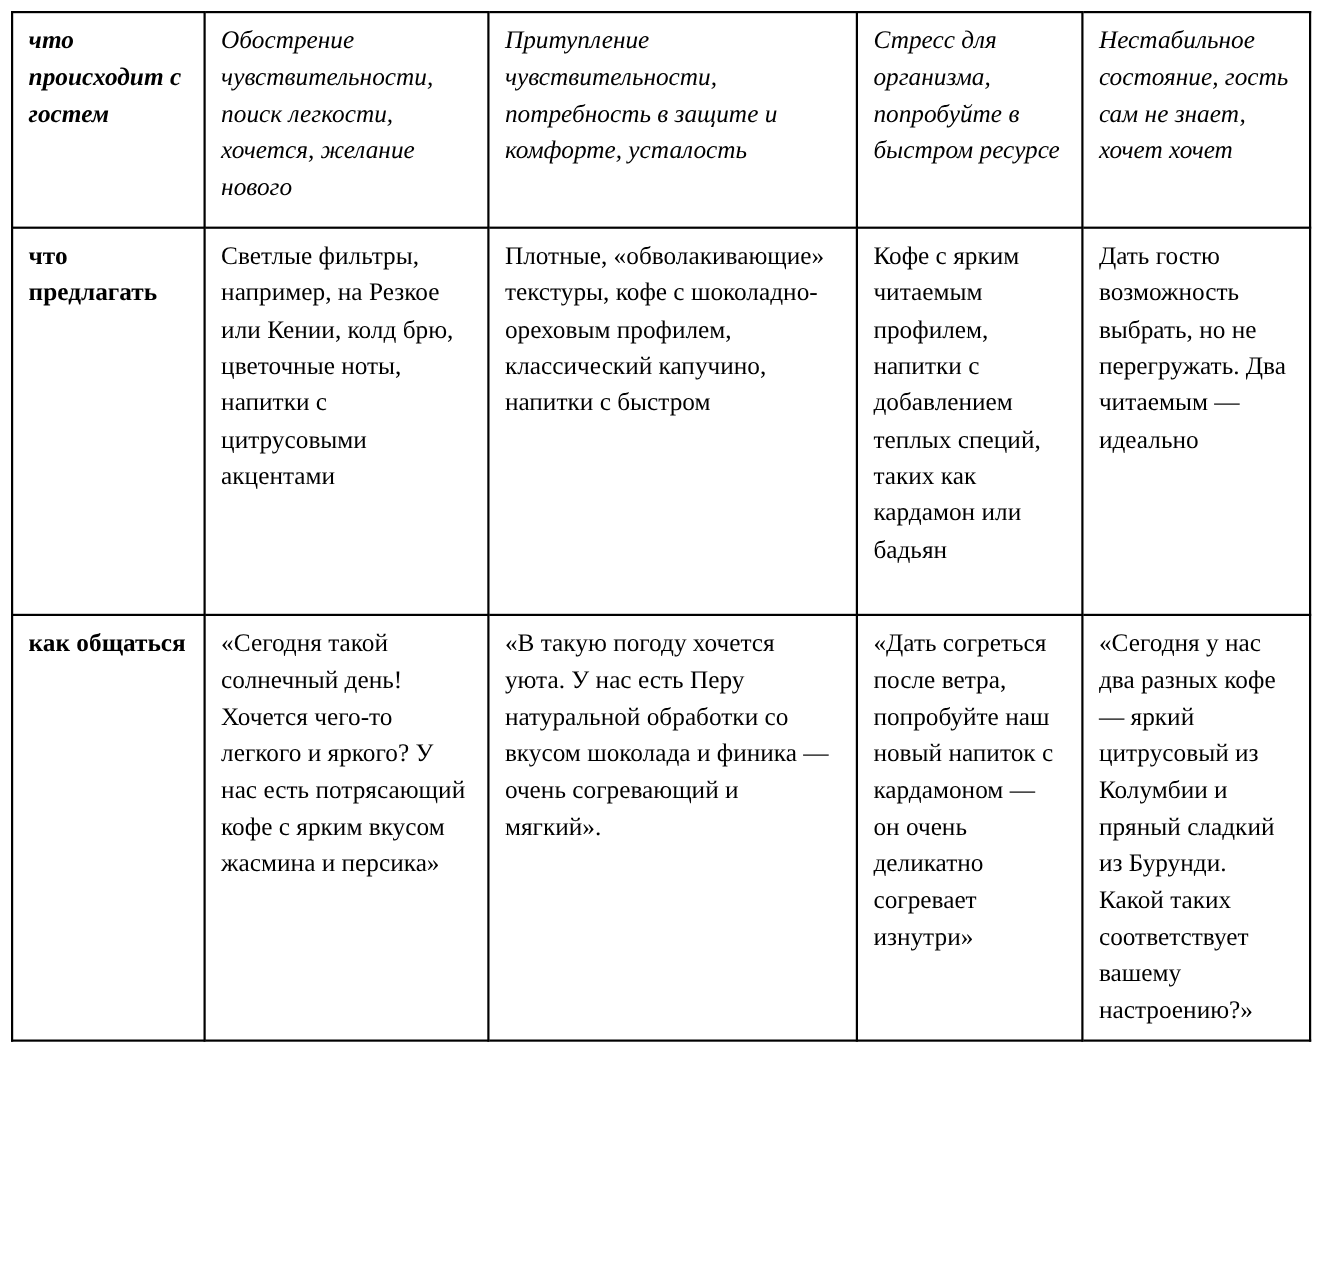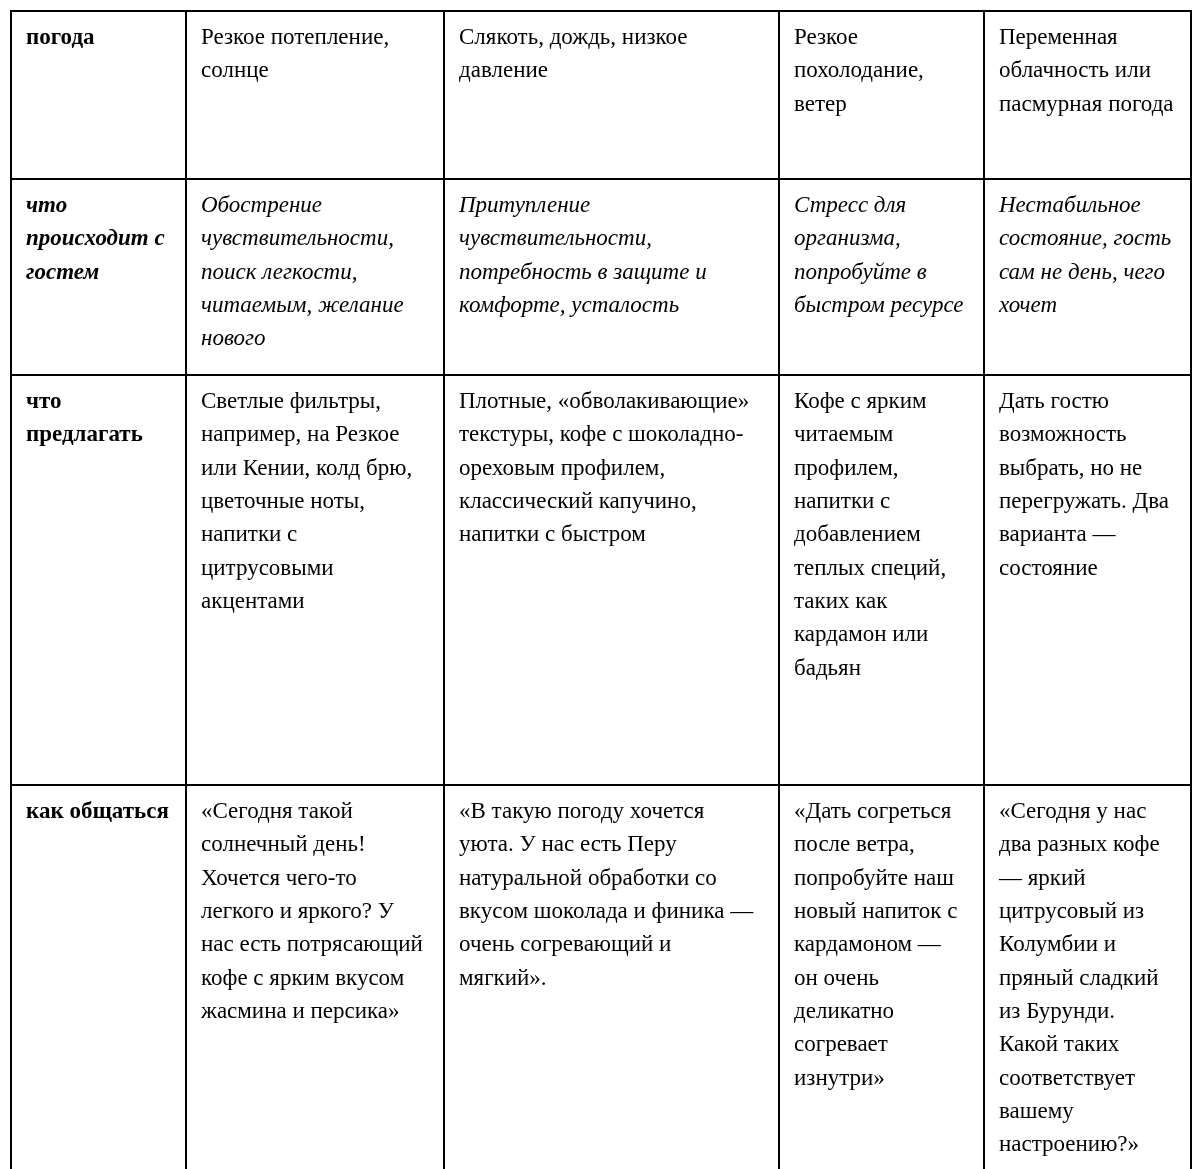--- a/index.html
+++ b/index.html
@@ -32,56 +32,49 @@
     font-size: 23px;
     line-height: 1.45;
     word-wrap: break-word;
     overflow-wrap: break-word;
   }
   table.matrix th {
     font-weight: bold;
   }
   tr.row-1 { height: 168px; }
   tr.row-2 { height: 196px; font-style: italic; }
-  tr.row-3 { height: 410px; }
+  tr.row-3 { height: 352px; }
   tr.row-4 { height: 374px; }
 </style>
 </head>
 <body>
 
 <div class="table-wrap">
   <table class="matrix">
     <colgroup>
       <col style="width:175px">
       <col style="width:258px">
       <col style="width:335px">
       <col style="width:205px">
       <col style="width:207px">
     </colgroup>
     <tbody>
-      <tr class="row-1">
-        <th>погода</th>
-        <td>Резкое потепление, солнце</td>
-        <td>Слякоть, дождь, низкое давление</td>
-        <td>Резкое похолодание, ветер</td>
-        <td>Переменная облачность или пасмурная погода</td>
-      </tr>
       <tr class="row-2">
         <th>что происходит с гостем</th>
-        <td>Обострение чувствительности, поиск легкости, читаемым, желание нового</td>
+        <td>Обострение чувствительности, поиск легкости, хочется, желание нового</td>
         <td>Притупление чувствительности, потребность в защите и комфорте, усталость</td>
         <td>Стресс для организма, попробуйте в быстром ресурсе</td>
-        <td>Нестабильное состояние, гость сам не день, чего хочет</td>
+        <td>Нестабильное состояние, гость сам не знает, хочет хочет</td>
       </tr>
       <tr class="row-3">
         <th>что предлагать</th>
         <td>Светлые фильтры, например, на Резкое или Кении, колд брю, цветочные ноты, напитки с цитрусовыми акцентами</td>
         <td>Плотные, «обволакивающие» текстуры, кофе с шоколадно-ореховым профилем, классический капучино, напитки с быстром</td>
         <td>Кофе с ярким читаемым профилем, напитки с добавлением теплых специй, таких как кардамон или бадьян</td>
-        <td>Дать гостю возможность выбрать, но не перегружать. Два варианта — состояние</td>
+        <td>Дать гостю возможность выбрать, но не перегружать. Два читаемым — идеально</td>
       </tr>
       <tr class="row-4">
         <th>как общаться</th>
         <td>«Сегодня такой солнечный день! Хочется чего-то легкого и яркого? У нас есть потрясающий кофе с ярким вкусом жасмина и персика»</td>
         <td>«В такую погоду хочется уюта. У нас есть Перу натуральной обработки со вкусом шоколада и финика — очень согревающий и мягкий».</td>
         <td>«Дать согреться после ветра, попробуйте наш новый напиток с кардамоном — он очень деликатно согревает изнутри»</td>
         <td>«Сегодня у нас два разных кофе — яркий цитрусовый из Колумбии и пряный сладкий из Бурунди. Какой таких соответствует вашему настроению?»</td>
       </tr>
     </tbody>
   </table>

